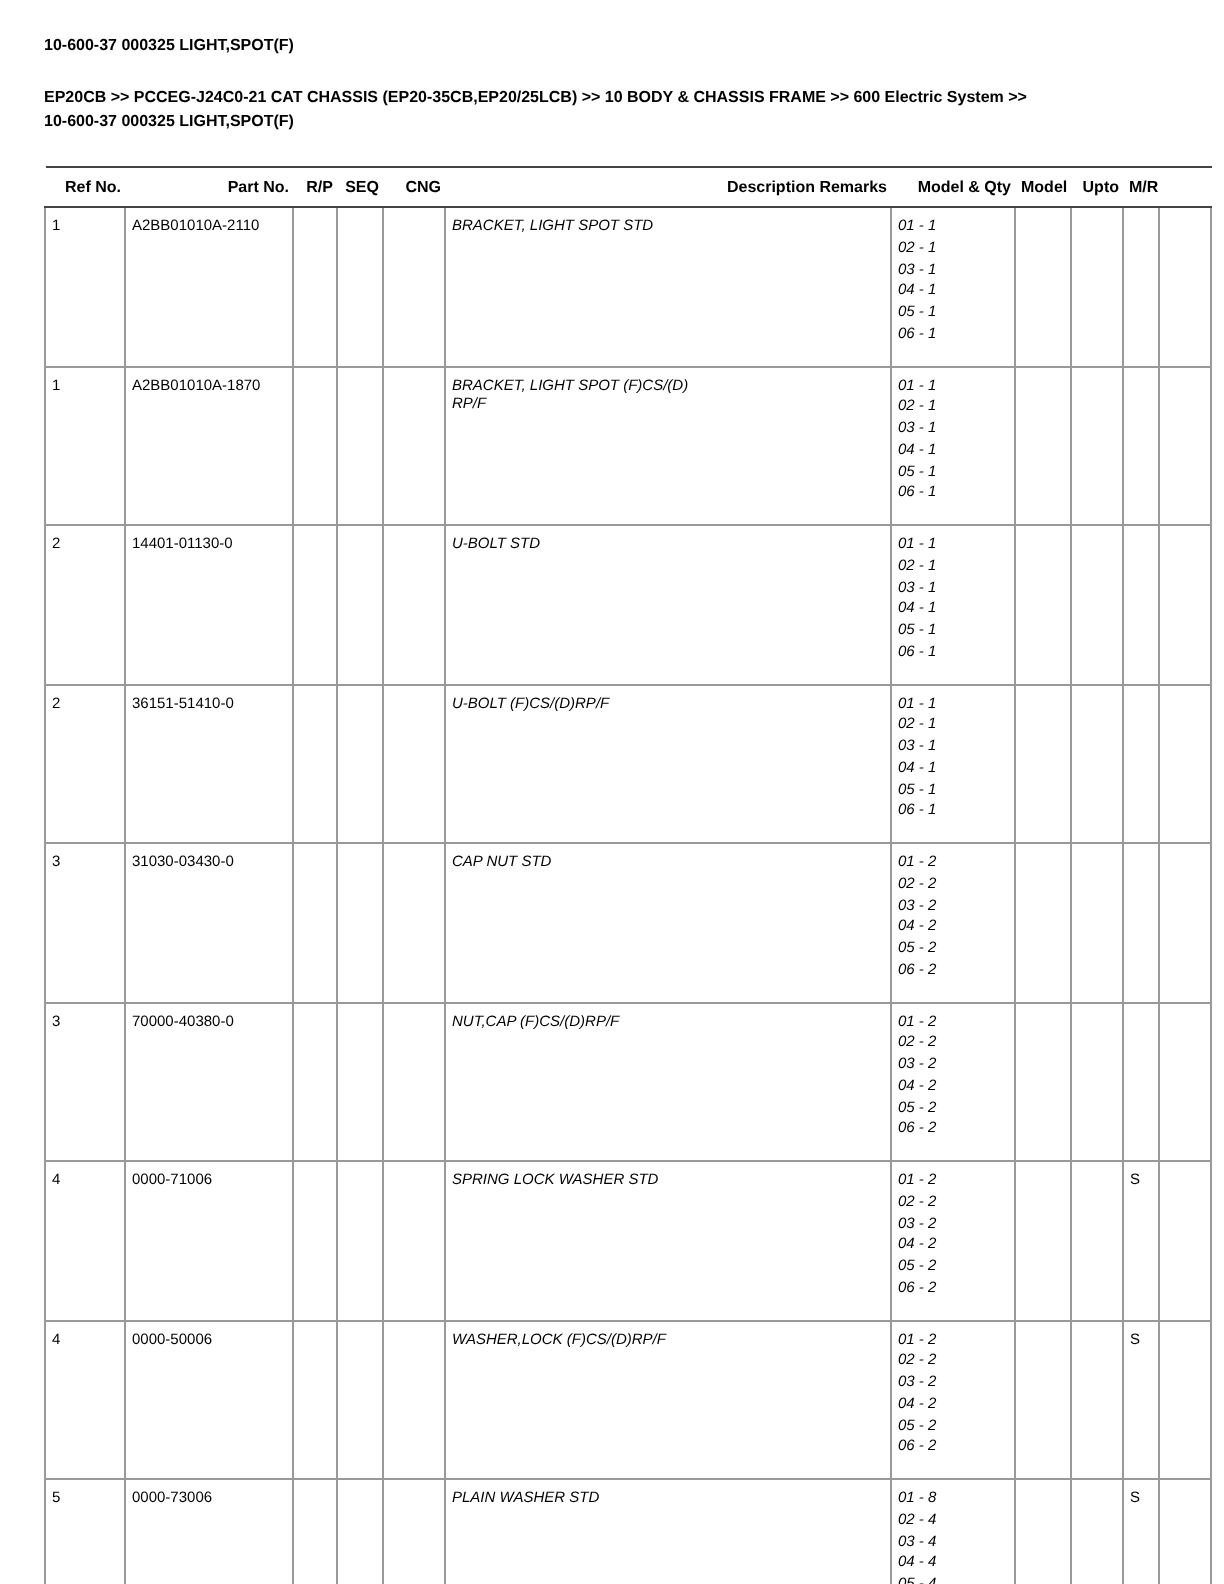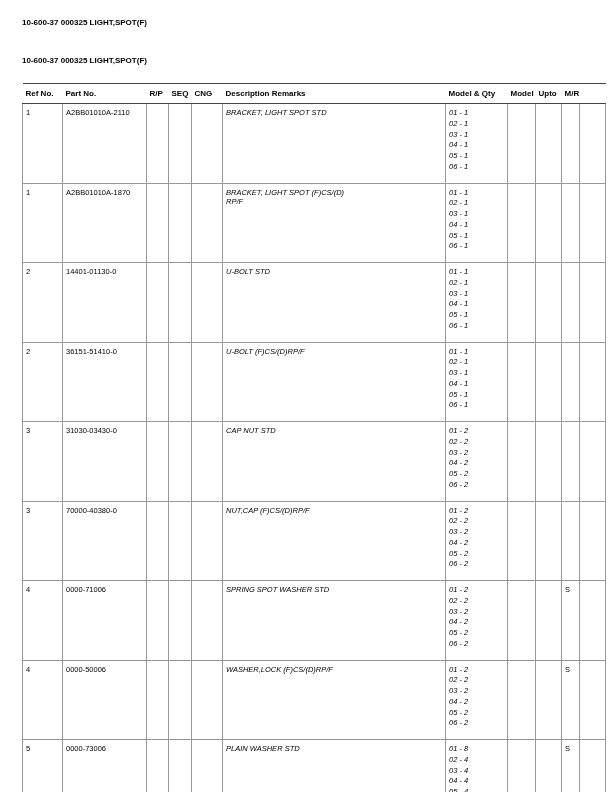--- a/index.html
+++ b/index.html
@@ -42,21 +42,21 @@
   col.c-desc  { width: 223px; }
   col.c-qty   { width: 62px; }
   col.c-from  { width: 28px; }
   col.c-upto  { width: 26px; }
   col.c-mr    { width: 18px; }
   col.c-extra { width: 26px; }
 
   thead th {
     font-size: 8px;
     font-weight: bold;
-    text-align: left;
+    text-align: right;
     padding: 5px 2px 5px 3px;
     border-top: 1px solid #444444;
     border-bottom: 1px solid #444444;
     white-space: nowrap;
     overflow: hidden;
   }
   tbody td {
     font-size: 7.5px;
     vertical-align: top;
     padding: 4px 2px 10px 3px;
@@ -67,21 +67,21 @@
   .qty-line { margin-bottom: 1px; white-space: nowrap; font-style: italic; }
 </style>
 </head>
 <body>
 
 <div class="page">
 
   <div class="doc-title">10-600-37 000325 LIGHT,SPOT(F)</div>
 
   <div class="breadcrumb">
-    <br>
+    <span>EP20CB &gt;&gt; PCCEG-J24C0-21 CAT CHASSIS (EP20-35CB,EP20/25LCB) &gt;&gt; 10 BODY &amp; CHASSIS FRAME &gt;&gt; 600 Electric System &gt;&gt;</span><br>
     <span>10-600-37 000325 LIGHT,SPOT(F)</span>
   </div>
 
   <table class="parts">
     <colgroup>
       <col class="c-ref">
         <col class="c-part">
         <col class="c-rp">
         <col class="c-seq">
       <col class="c-cng">
@@ -228,21 +228,21 @@
     <td></td>
     <td></td>
     <td></td>
   </tr>
         <tr>
     <td>4</td>
     <td>0000-71006</td>
     <td></td>
     <td></td>
     <td></td>
-    <td class="desc">SPRING SPOT WASHER STD</td>
+    <td class="desc">SPRING LOCK WASHER STD</td>
     <td>
             <div class="qty-line">01 - 2</div>
             <div class="qty-line">02 - 2</div>
             <div class="qty-line">03 - 2</div>
             <div class="qty-line">04 - 2</div>
             <div class="qty-line">05 - 2</div>
             <div class="qty-line">06 - 2</div>
           </td>
     <td></td>
     <td></td>

